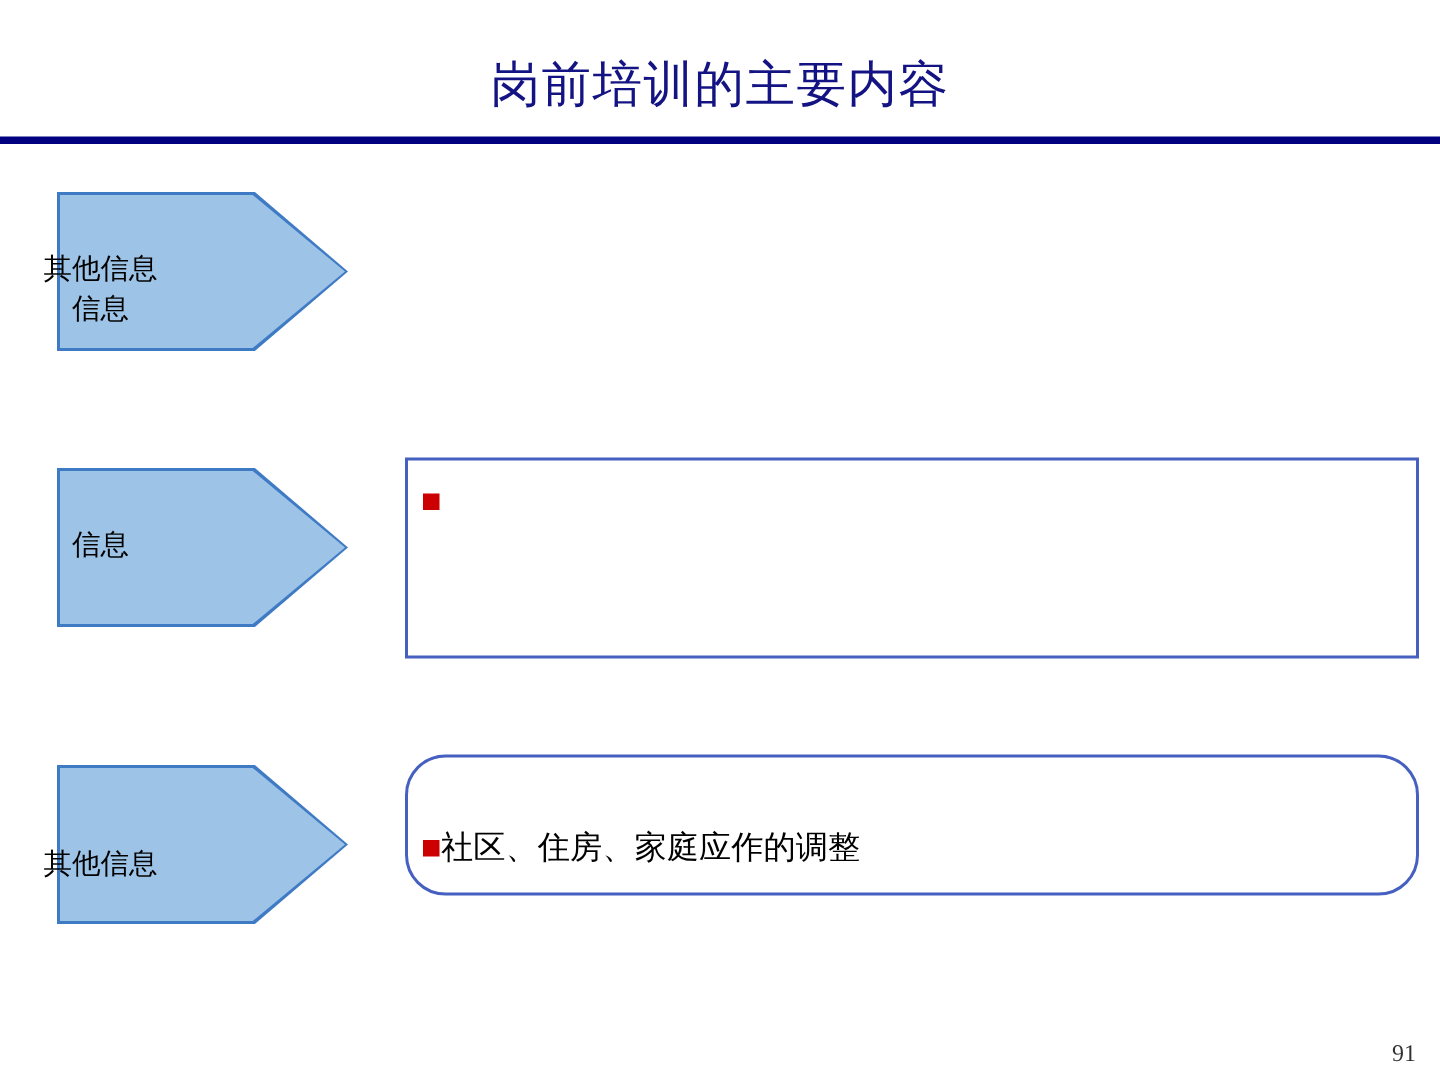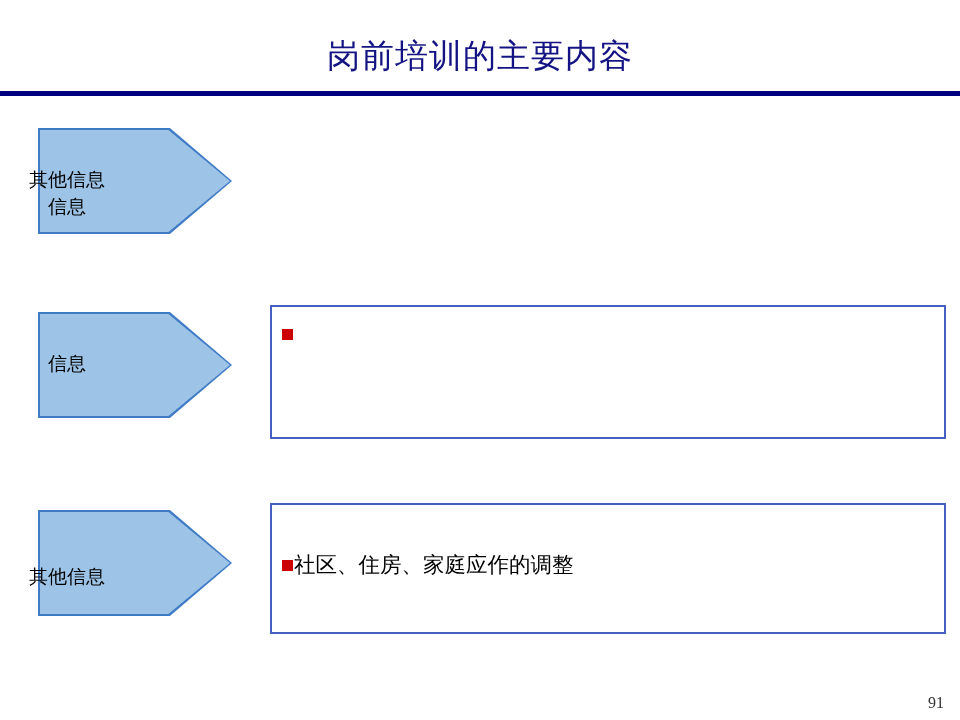--- a/index.html
+++ b/index.html
@@ -102,21 +102,21 @@
   .content-box {
     position: absolute;
     left: 270px;
     width: 676px;
     border: 2px solid #4560C0;
     background: #ffffff;
     box-sizing: border-box;
   }
   #box-0 { top: 11px; height: 136px; }
   #box-1 { top: 10px; height: 134px; }
-  #box-2 { top: 8px; height: 131px; }
+  #box-2 { top: 8px; height: 94px; border-radius: 27px; }
 
   .box-text {
     position: absolute;
     left: 10px;
     right: 8px;
     font-size: 21.5px;
     line-height: 35px;
     color: #000000;
     text-align: justify;
     text-justify: inter-ideograph;

